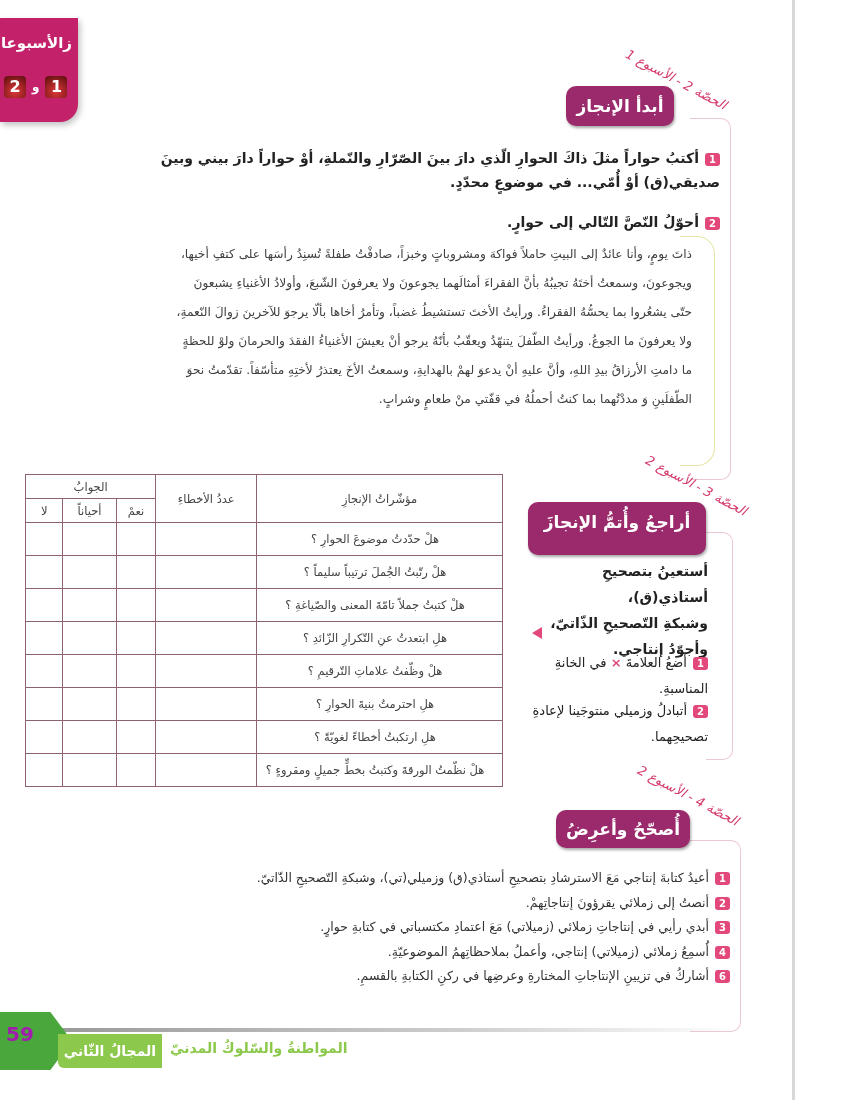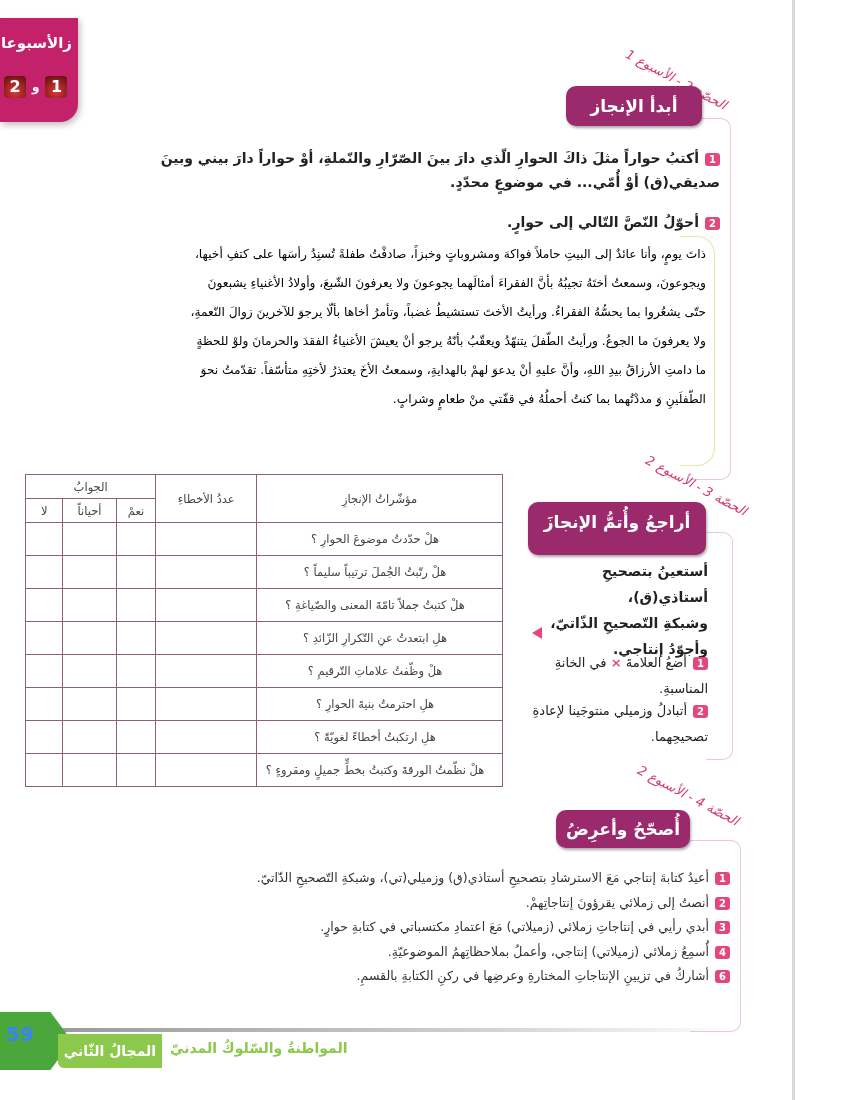--- a/index.html
+++ b/index.html
@@ -46,22 +46,22 @@
   }
 
   .num-badge {
     display: inline-block; width: 15px; height: 13px; border-radius: 3px;
     background: #e2487a; color: #fff; font-size: 10px; font-weight: bold;
     text-align: center; line-height: 13px; margin-left: 6px; vertical-align: middle;
   }
 
   .task { position: absolute; direction: rtl; font-size: 14px; font-weight: bold; color: #222; line-height: 24px; }
   .passage {
-    position: absolute; left: 90px; top: 240px; width: 616px; direction: rtl;
-    font-size: 12.2px; line-height: 29px; color: #000000; text-align: justify;
+    position: absolute; left: 76px; top: 240px; width: 616px; direction: rtl;
+    font-size: 12.2px; line-height: 29px; color: #404040; text-align: justify;
   }
   .passage-bracket {
     position: absolute; left: 680px; top: 236px; width: 34px; height: 228px;
     border: 1.5px solid #e6e6a8; border-left: none; border-radius: 0 18px 18px 0;
   }
 
   
   table.eval {
     position: absolute; left: 25px; top: 474px; width: 478px; border-collapse: collapse;
     direction: rtl; font-size: 11.5px; color: #444;
@@ -76,21 +76,21 @@
 
   .list4 { position: absolute; left: 130px; top: 866px; width: 600px; direction: rtl; font-size: 12.5px; line-height: 24.5px; color: #333; }
   .list4 .li { white-space: nowrap; }
 
   
   .footer-shadow { position: absolute; left: 60px; top: 1028px; width: 680px; height: 4px; background: linear-gradient(to right, #9a9a9a, #cfcfcf 60%, rgba(255,255,255,0)); }
   .page-num-tab {
     position: absolute; left: 0; top: 1012px; width: 72px; height: 58px;
     background: #4aa73c; clip-path: polygon(0 0, 70% 0, 100% 50%, 70% 100%, 0 100%);
   }
-  .page-num { position: absolute; left: 6px; top: 1022px; color: #3b82f6; font-weight: bold; font-size: 20px; }
+  .page-num { position: absolute; left: 6px; top: 1022px; color: #a21caf; font-weight: bold; font-size: 20px; }
   .domain-tab {
     position: absolute; left: 58px; top: 1034px; width: 104px; height: 34px; background: #8cc84b;
     border-radius: 0 0 0 6px; color: #fff; font-weight: bold; font-size: 14px; text-align: center;
     line-height: 34px; direction: rtl;
   }
   .domain-sub { position: absolute; left: 170px; top: 1040px; color: #8cc84b; font-size: 14px; font-weight: bold; direction: rtl; }
 </style>
 </head>
 <body>
 
@@ -100,21 +100,21 @@
   <div class="wt-title">زالأسبوعان</div>
   <div class="wt-row">
     <span class="wk-num">2</span>
     <span class="wk-and">و</span>
     <span class="wk-num">1</span>
   </div>
 </div>
 
 <div class="week-label" style="left:620px; top:72px; transform: rotate(28deg);">الحصّة 2 - الأسبوع 1</div>
 <div class="frame" style="left:690px; top:118px; width:40px; height:360px;"></div>
-<div class="sec-header" style="left:566px; top:86px; width:136px; height:40px; line-height:40px;">أبدأ الإنجاز</div>
+<div class="sec-header" style="left:566px; top:86px; width:108px; height:40px; line-height:40px;">أبدأ الإنجاز</div>
 
 <div class="task" style="right:124px; top:146px; width:610px;">
   <span class="num-badge">1</span><span>أكتبُ حواراً مثلَ ذاكَ الحوارِ الّذي دارَ بينَ الصّرّارِ والنّملةِ، أوْ حواراً دارَ بيني وبينَ صديقي(ق) أوْ أُمّي... في موضوعٍ محدّدٍ.</span>
 </div>
 <div class="task" style="right:124px; top:210px; width:610px;">
   <span class="num-badge">2</span><span>أحوّلُ النّصَّ التّالي إلى حوارٍ.</span>
 </div>
 
 <div class="passage-bracket"></div>
 <div class="passage">

